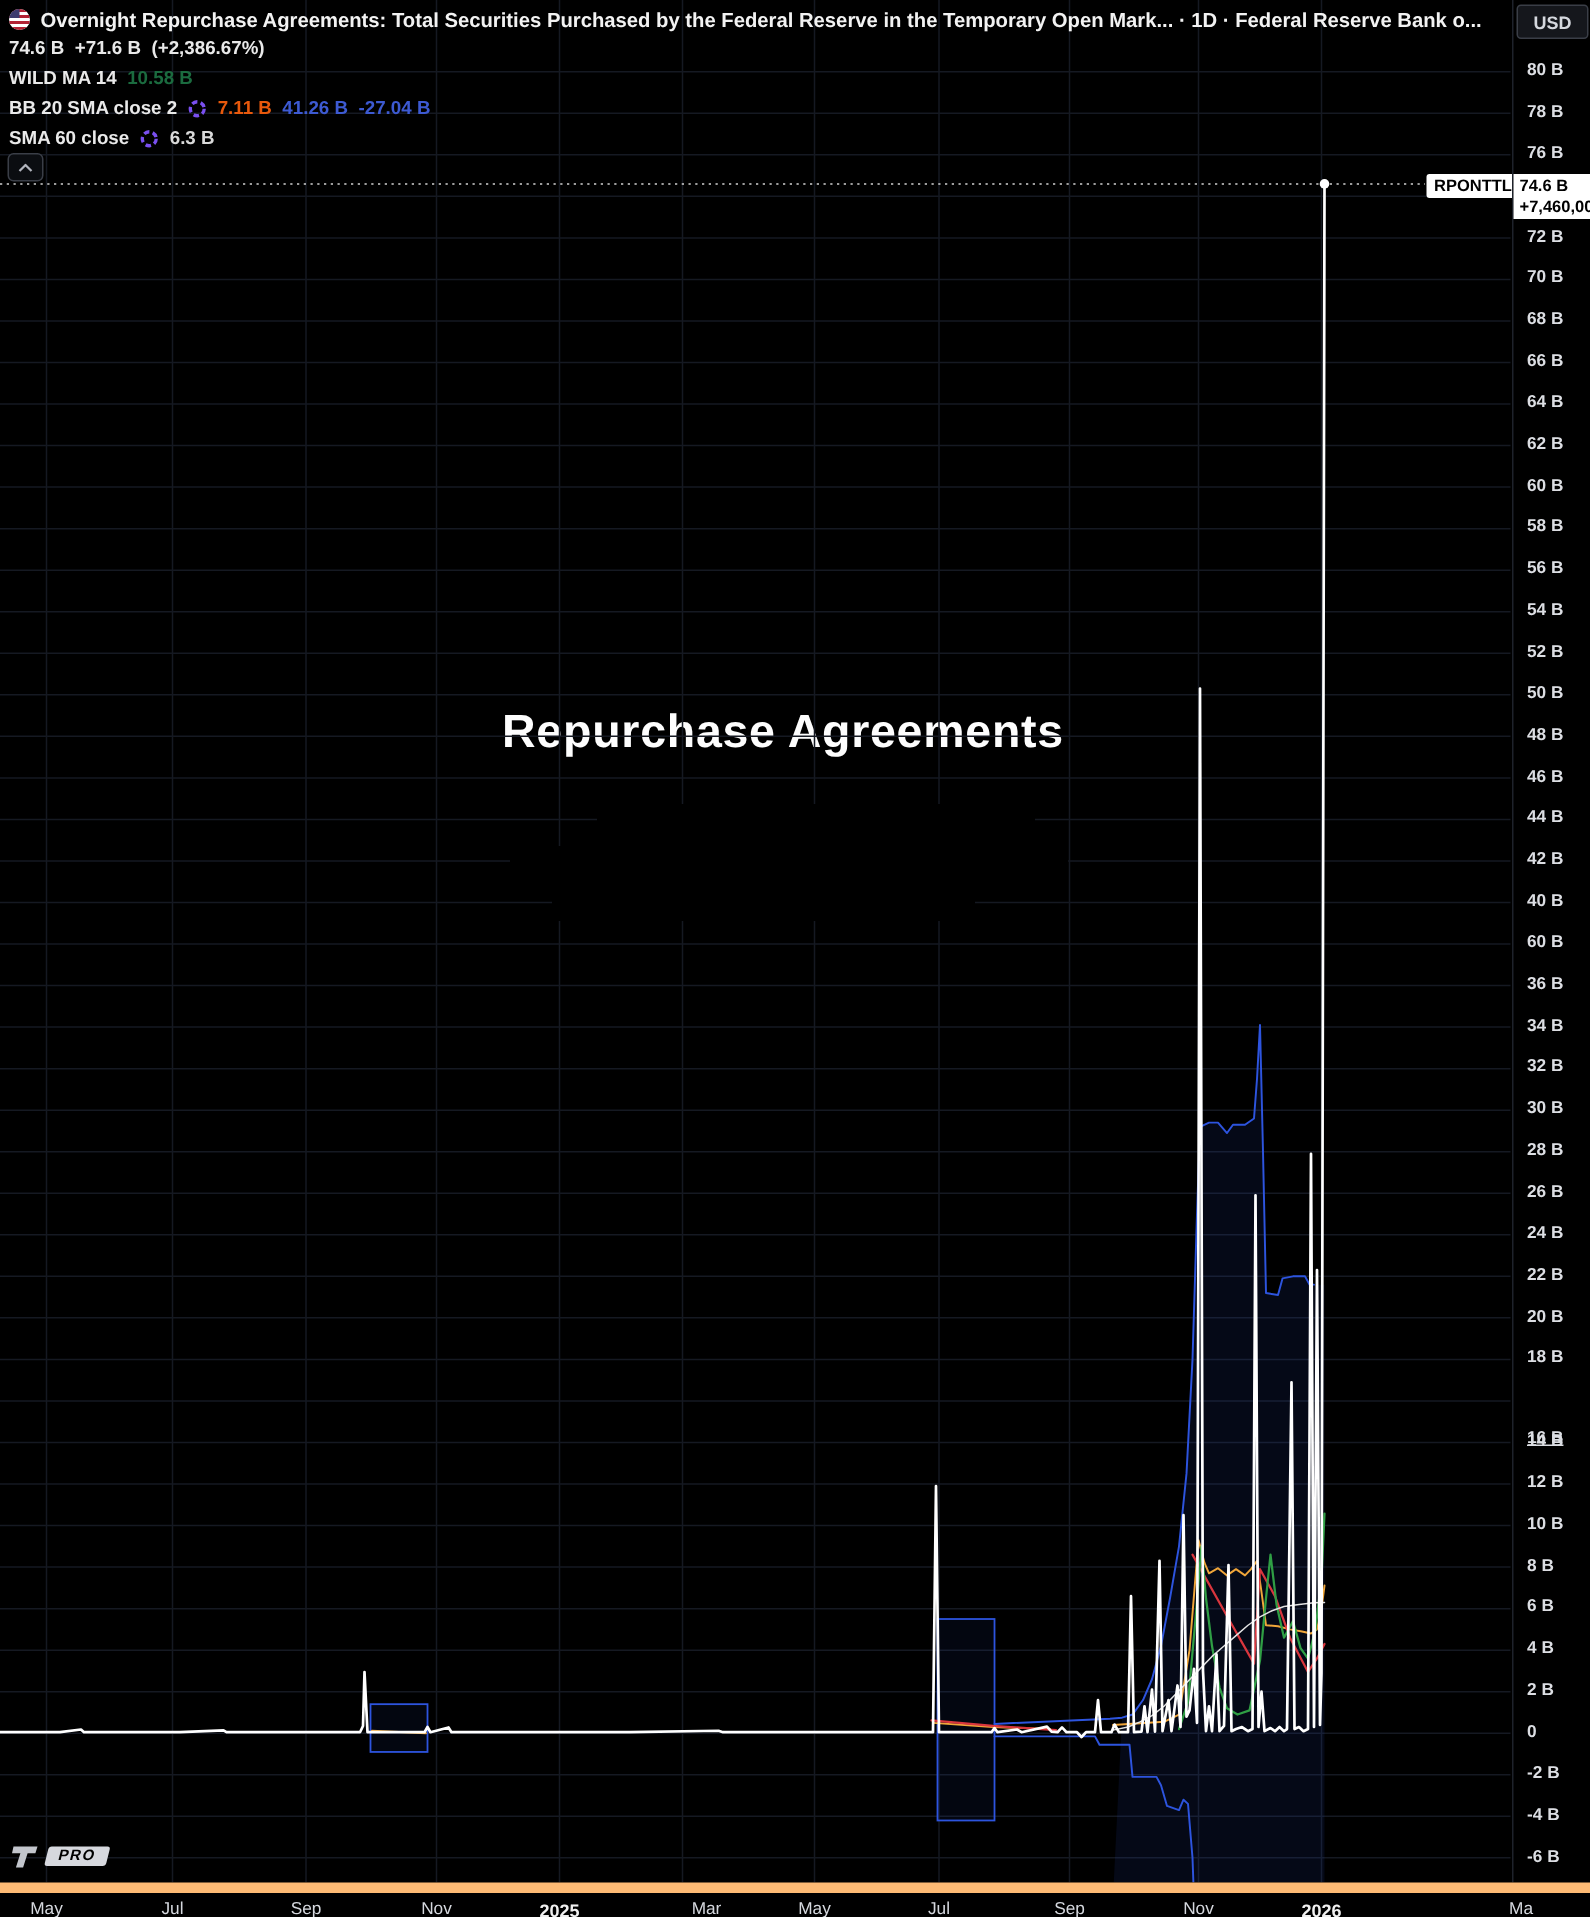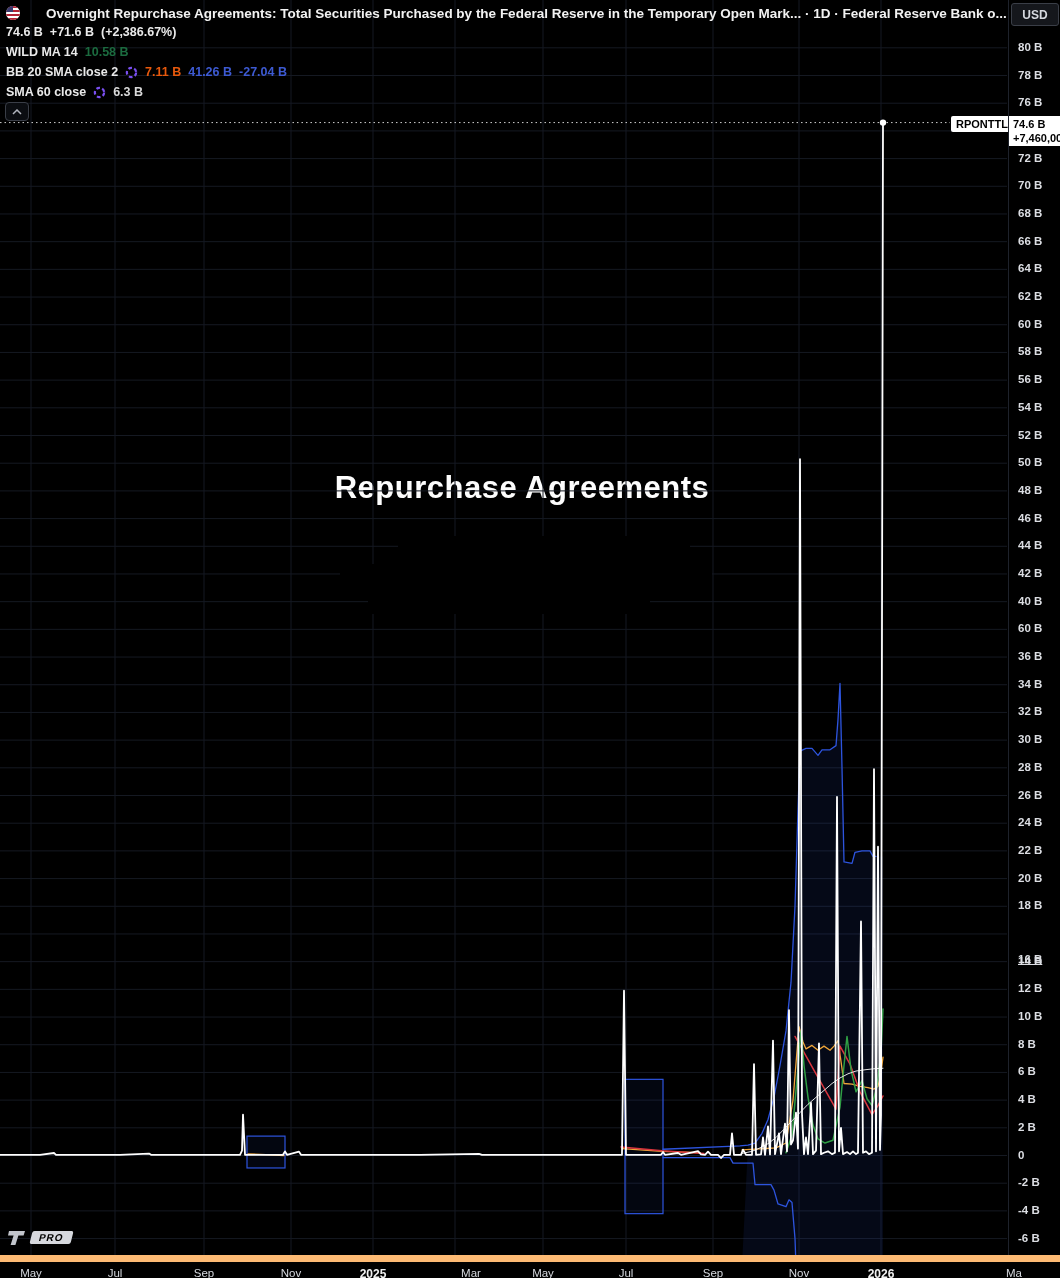--- a/index.html
+++ b/index.html
@@ -5,21 +5,21 @@
   html,body{margin:0;padding:0;background:#000;}
   body{width:1060px;height:1278px;position:relative;overflow:hidden;
        font-family:"Liberation Sans",sans-serif;color:#e9e9e9;}
   #chart-wrap{position:absolute;left:0;top:0;width:1008px;height:1255px;}
   #watermark{position:absolute;left:0;top:470px;width:1044px;text-align:center;
              font-size:31px;font-weight:700;color:#fdfdfd;letter-spacing:0.5px;z-index:1;}
   svg#plot{position:absolute;left:0;top:0;z-index:2;}
   
   #legend{position:absolute;left:6px;top:4px;z-index:6;}
   .title-row{display:flex;align-items:center;gap:7px;height:18px;}
-  .title-text{font-size:13.5px;font-weight:700;color:#f2f2f2;white-space:nowrap;margin-left:19px;}
+  .title-text{font-size:13.5px;font-weight:700;color:#f2f2f2;white-space:nowrap;}
   .lg-row{display:flex;align-items:center;gap:7px;height:20px;font-size:12.5px;font-weight:700;}
   .lg-name{color:#e9e9e9;white-space:nowrap;}
   .lg-val{white-space:nowrap;}
   .spinner{width:13px;height:13px;flex:0 0 auto;}
   #collapse-btn{position:absolute;left:5px;top:102px;width:22px;height:17px;z-index:6;
       background:#0b0d11;border:1px solid #3a3e47;border-radius:4px;
       display:flex;align-items:center;justify-content:center;cursor:pointer;}
   
   #price-axis{position:absolute;left:1008px;top:0;width:52px;height:1255px;background:#000;
       border-left:1px solid #1e222b;z-index:5;}

